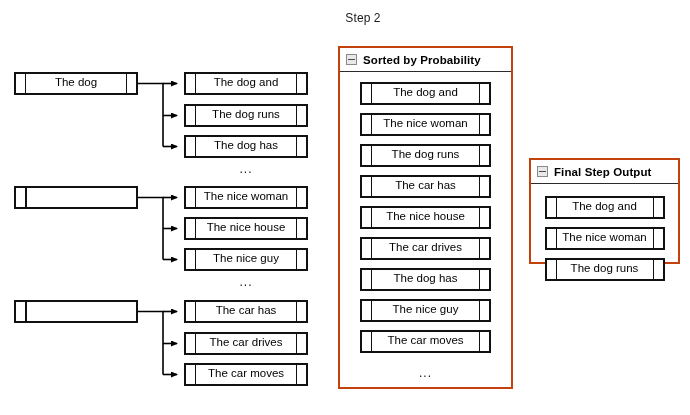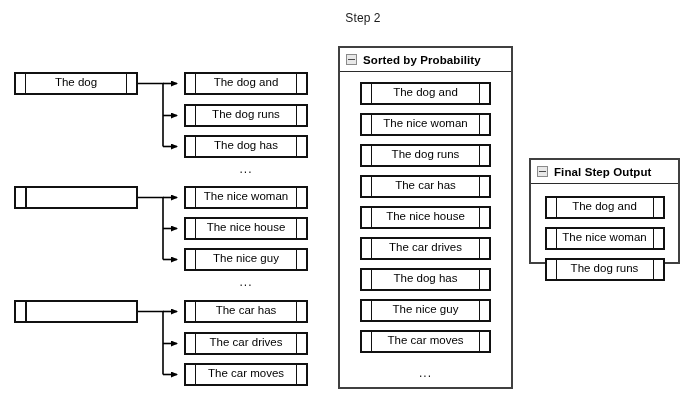--- a/index.html
+++ b/index.html
@@ -87,21 +87,21 @@
     color: #111;
     letter-spacing: 1px;
     text-align: center;
     line-height: 1;
   }
 
   
   .panel {
     position: absolute;
     box-sizing: border-box;
-    border: 2px solid #404040;
+    border: 2px solid #c2410c;
     background: #ffffff;
   }
   .panel-header {
     box-sizing: border-box;
     height: 24px;
     border-bottom: 1px solid #2b2b2b;
     display: flex;
     align-items: center;
     padding-left: 6px;
     background: #ffffff;

